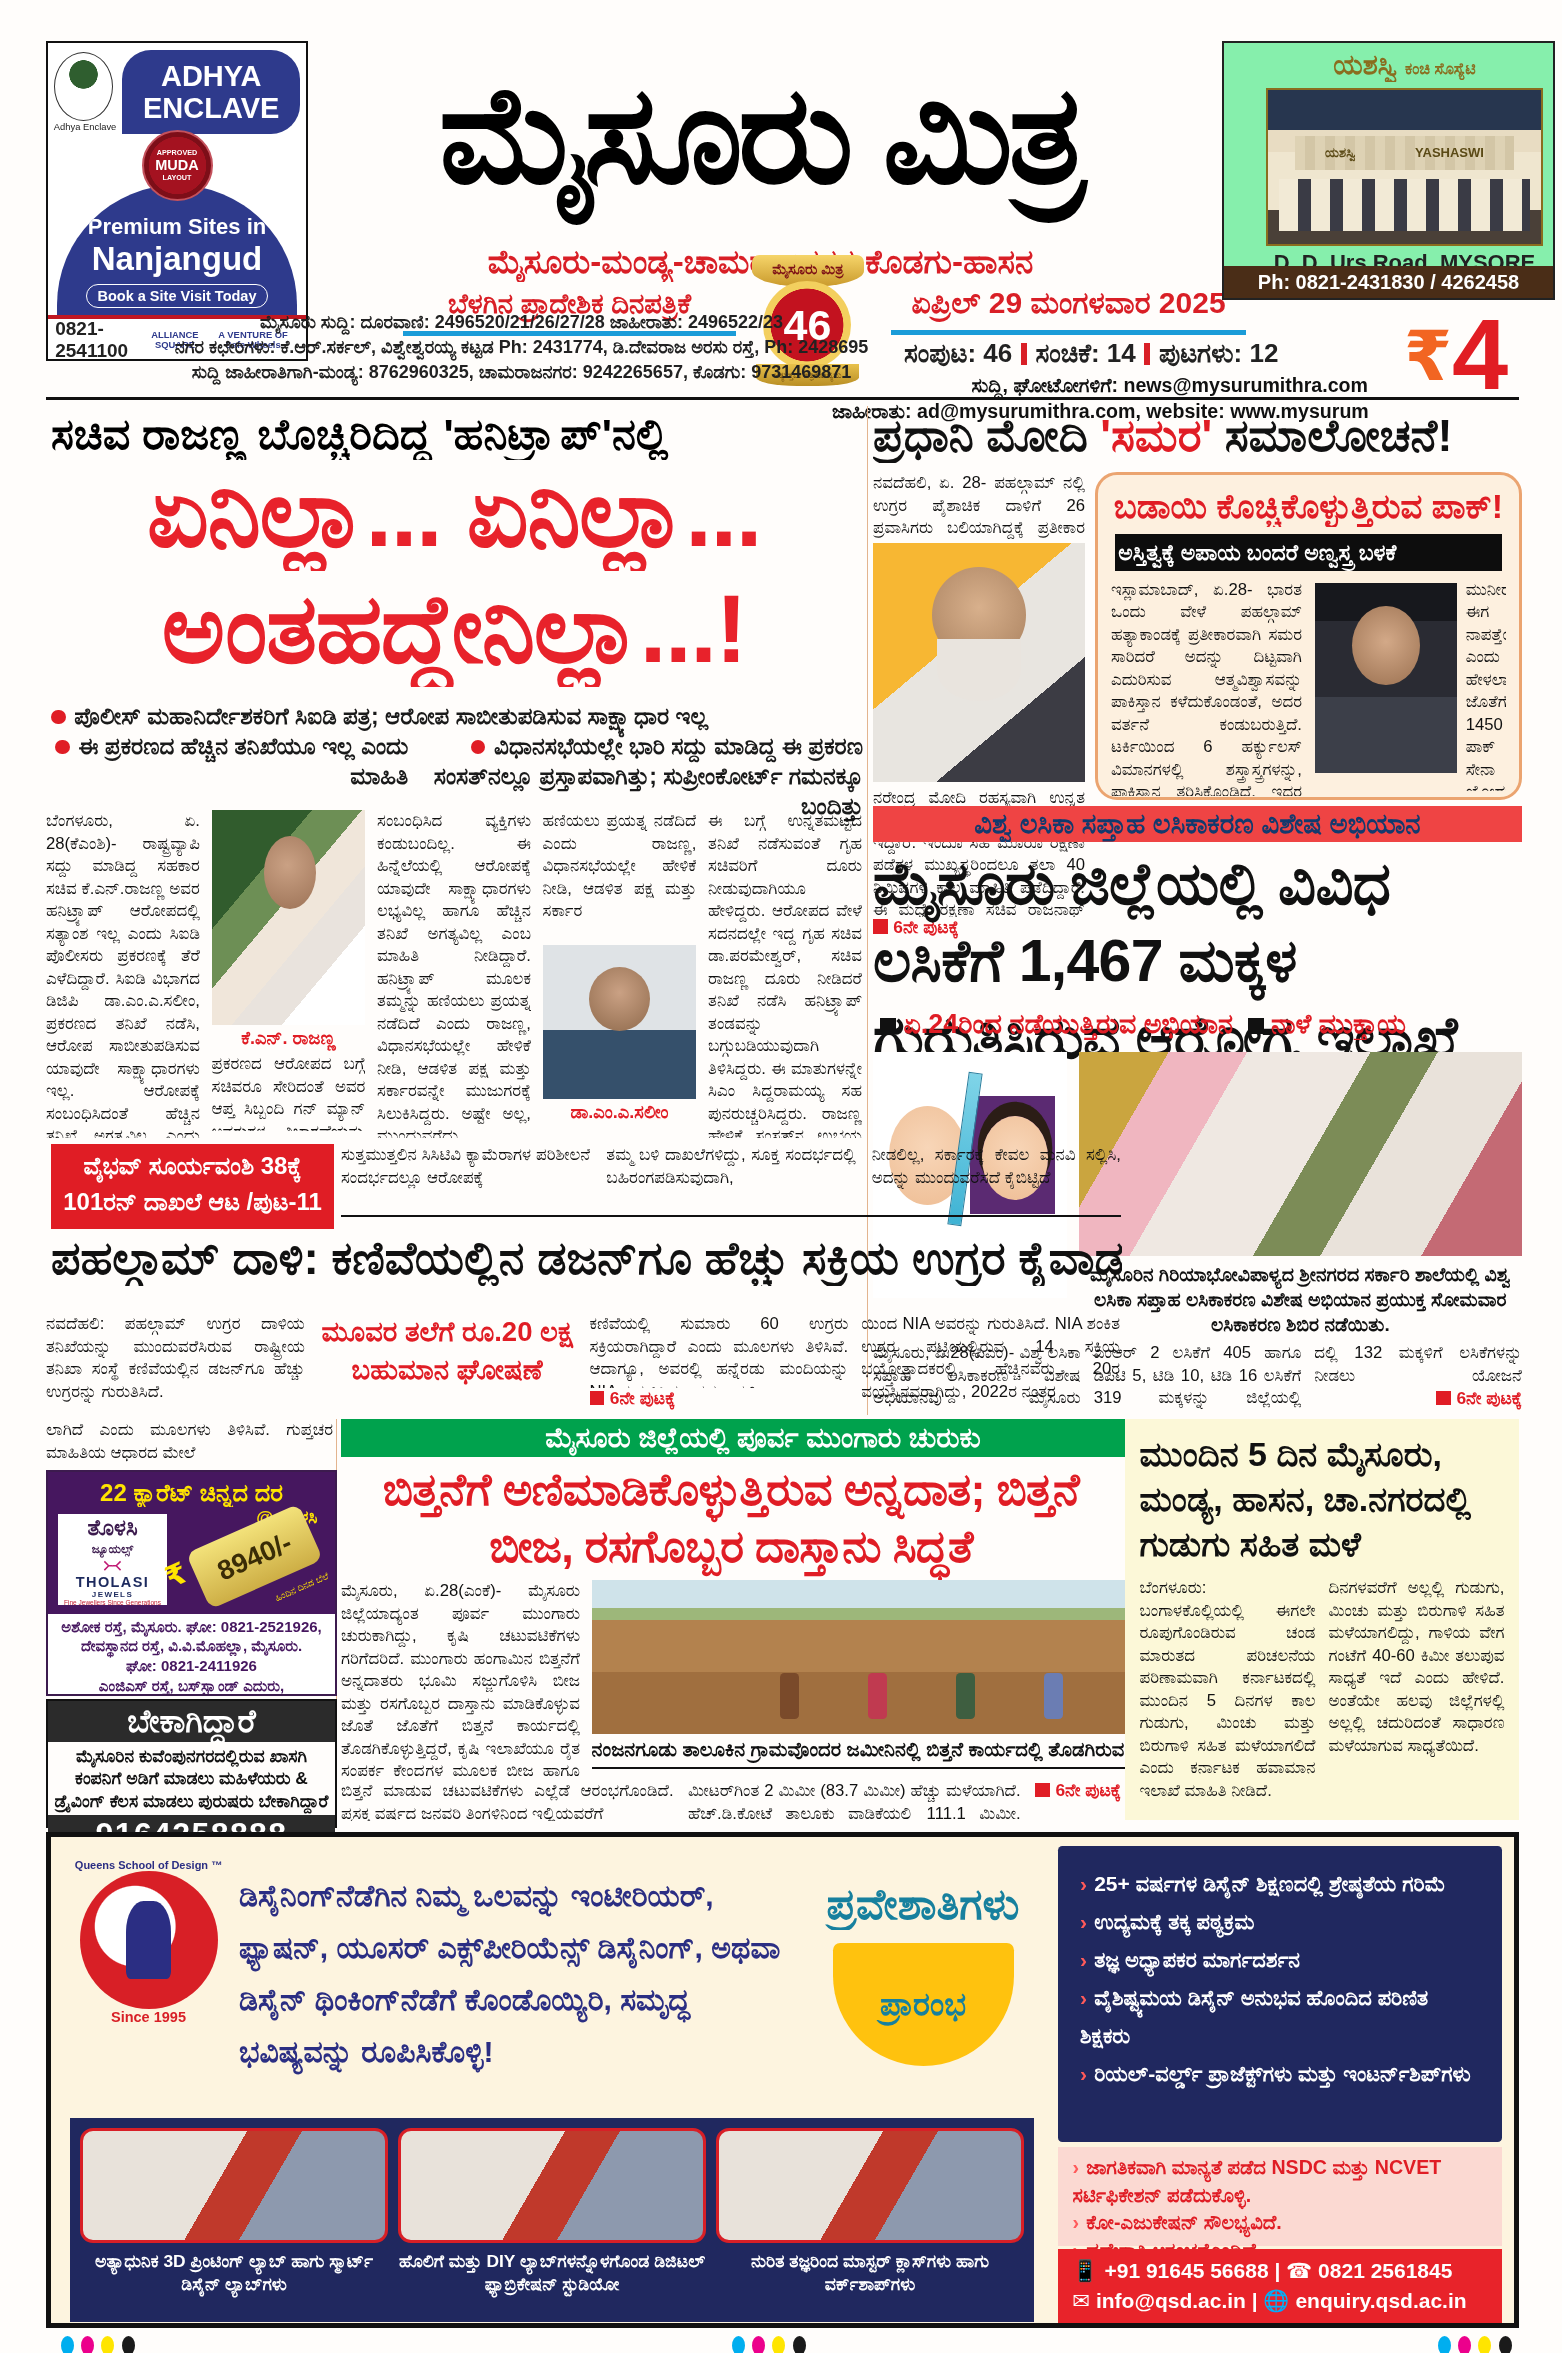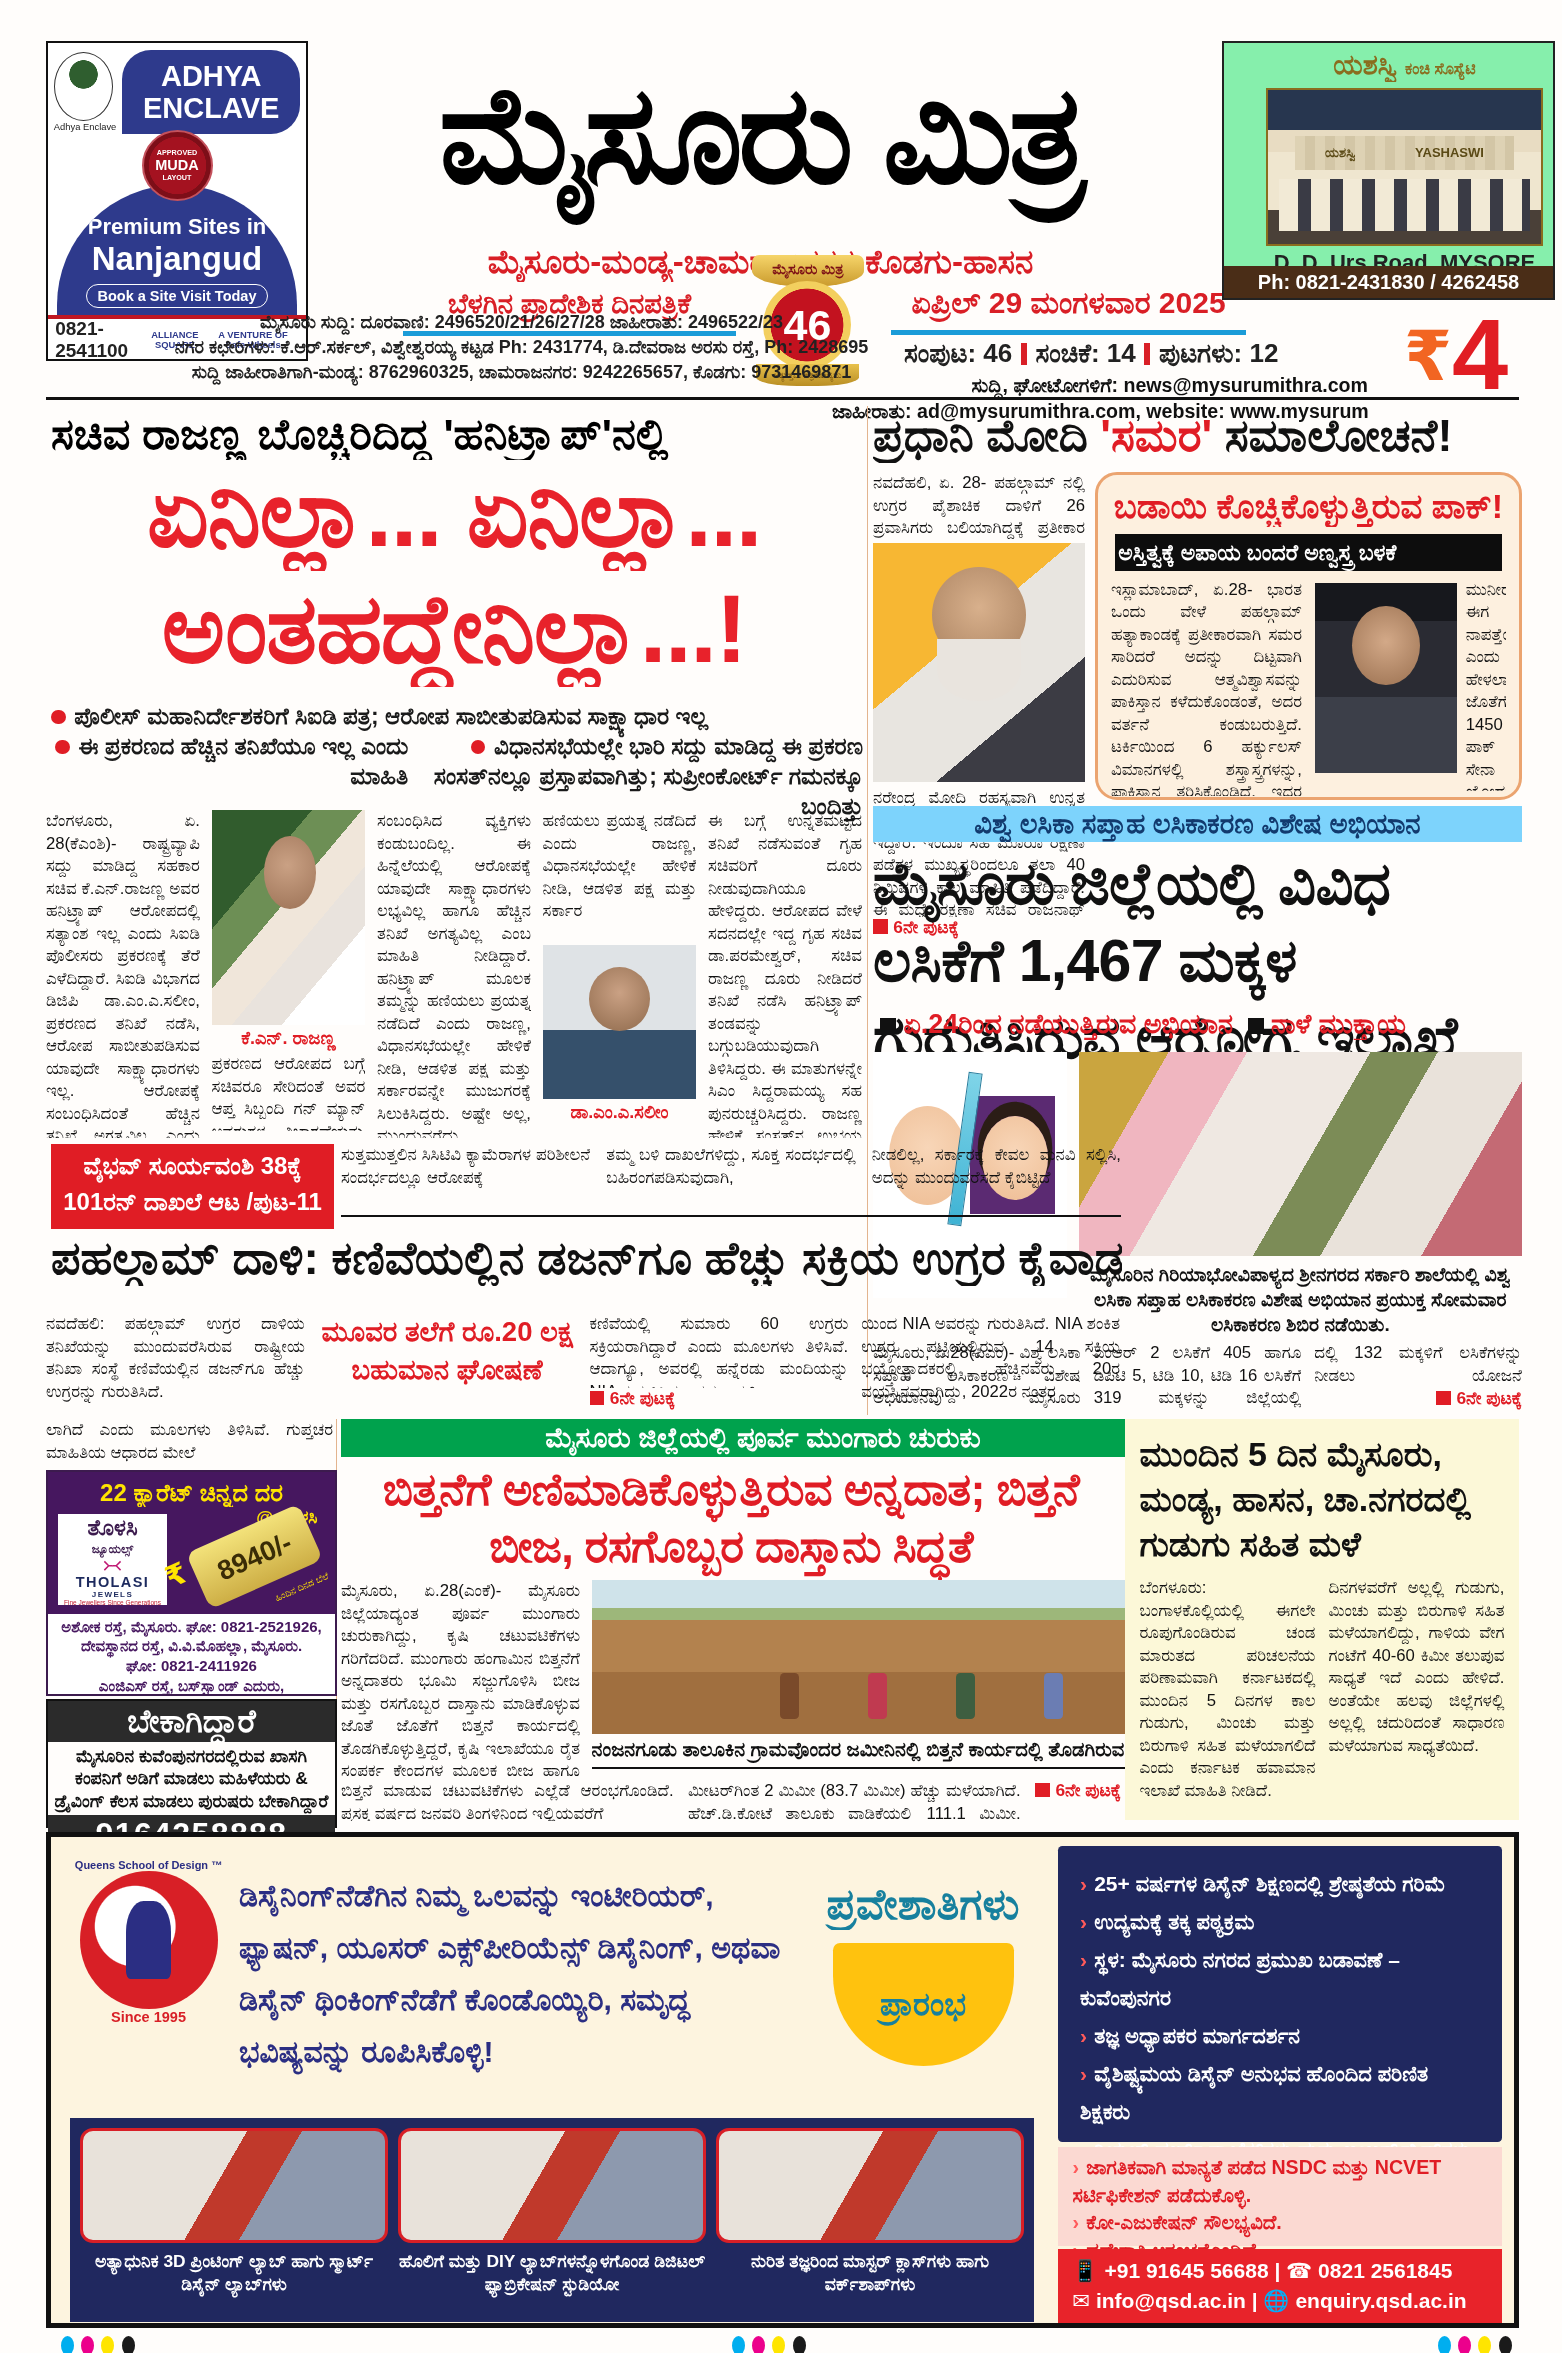--- a/index.html
+++ b/index.html
@@ -97,21 +97,21 @@
   .ph-modi i{position:absolute;left:28%;top:10%;width:44%;height:40%;border-radius:50%;background:radial-gradient(circle at 50% 42%,#d8b08c,#a8805e);}
   .ph-modi b{position:absolute;left:30%;top:40%;width:40%;height:26%;border-radius:0 0 50% 50%;background:#e9e4de;}
   .pak-box{flex:1;border:3.6px solid #eba470;border-radius:22px;background:#fdf0df;padding:11.6px 13px;overflow:hidden;}
   .pak-h{text-align:center;color:#e01d25;font-size:34px;font-weight:900;}
   .pak-bar{background:#0d0d0d;color:#fff;text-align:left;font-size:22px;font-weight:900;padding:5.8px 2.9px;margin:7.2px 4.3px;}
   .pak-cols{display:flex;gap:13px;height:217px;overflow:hidden;}
   .pak-cols .col{flex:1;}
   .ph-shehbaz{float:left;width:142px;height:190px;margin:4.3px 8.7px 2.9px 0;background:linear-gradient(#17181d 0 20%,#2a2b33 20% 60%,#3c3f49 60%);position:relative;}
   .ph-shehbaz i{position:absolute;left:26%;top:12%;width:48%;height:42%;border-radius:50%;background:radial-gradient(circle at 50% 45%,#d3a988,#9a7050);}
   
-  .health-bar{left:873px;top:806px;width:649px;height:36px;background:#7dd3fc;color:#123a6e;
+  .health-bar{left:873px;top:806px;width:649px;height:36px;background:#ef4444;color:#123a6e;
      font-size:27.5px;font-weight:900;text-align:center;line-height:36px;}
   .health-h{left:873px;top:846px;width:649px;font-size:59px;line-height:77px;font-weight:900;text-align:left;letter-spacing:-0.7px;}
   .health-sub{left:873px;top:1009px;width:649px;font-size:27px;font-weight:900;color:#e01d25;}
   .health-sub .sq{display:inline-block;width:16px;height:16px;background:#111;margin:0 7.2px;vertical-align:-0.7px;}
   .health-media{left:873px;top:1052px;width:649px;height:284px;display:flex;gap:11.6px;}
   .cartoon{width:194px;height:246px;background:#fff;position:relative;overflow:hidden;flex:0 0 auto;}
   .cartoon .sq{position:absolute;right:6%;top:18%;width:44%;height:48%;background:#5b2a72;}
   .cartoon .baby{position:absolute;left:8%;top:22%;width:40%;height:40%;border-radius:50%;background:radial-gradient(circle at 50% 42%,#f8d6b8,#eebd94);}
   .cartoon .girl{position:absolute;right:10%;top:26%;width:34%;height:34%;border-radius:50%;background:radial-gradient(circle at 50% 42%,#f8d6b8,#eebd94);box-shadow:0 -10px 0 4.3px #2b1d16;}
   .cartoon .syr{position:absolute;left:44%;top:8%;width:11.6px;height:152px;background:linear-gradient(#7fd4e8,#3fb3d4);transform:rotate(8deg);border:1.4px solid #2a7f9e;}
@@ -443,21 +443,20 @@
       <div class="since">Since 1995</div>
     </div>
     <div class="qsd-intro">ಡಿಸೈನಿಂಗ್‌ನೆಡೆಗಿನ ನಿಮ್ಮ ಒಲವನ್ನು ಇಂಟೀರಿಯರ್, ಫ್ಯಾಷನ್, ಯೂಸರ್ ಎಕ್ಸ್‌ಪೀರಿಯೆನ್ಸ್ ಡಿಸೈನಿಂಗ್, ಅಥವಾ ಡಿಸೈನ್ ಥಿಂಕಿಂಗ್‌ನೆಡೆಗೆ ಕೊಂಡೊಯ್ಯಿರಿ, ಸಮೃದ್ಧ ಭವಿಷ್ಯವನ್ನು ರೂಪಿಸಿಕೊಳ್ಳಿ!</div>
     <div class="qsd-adm">
       <div class="t nowrap">ಪ್ರವೇಶಾತಿಗಳು</div>
       <div class="badge">ಪ್ರಾರಂಭ</div>
     </div>
     <div class="qsd-feat">
       <div><span class="chev">›</span><span>25+ ವರ್ಷಗಳ ಡಿಸೈನ್ ಶಿಕ್ಷಣದಲ್ಲಿ ಶ್ರೇಷ್ಠತೆಯ ಗರಿಮೆ</span></div>
       <div><span class="chev">›</span><span>ಉದ್ಯಮಕ್ಕೆ ತಕ್ಕ ಪಠ್ಯಕ್ರಮ</span></div>
-      <div><span class="chev">›</span><span>ಸ್ಥಳ: ಮೈಸೂರು ನಗರದ ಪ್ರಮುಖ ಬಡಾವಣೆ – ಕುವೆಂಪುನಗರ</span></div>
       <div><span class="chev">›</span><span>ತಜ್ಞ ಅಧ್ಯಾಪಕರ ಮಾರ್ಗದರ್ಶನ</span></div>
       <div><span class="chev">›</span><span>ವೈಶಿಷ್ಟ್ಯಮಯ ಡಿಸೈನ್ ಅನುಭವ ಹೊಂದಿದ ಪರಿಣಿತ ಶಿಕ್ಷಕರು</span></div>
       <div><span class="chev">›</span><span>ರಿಯಲ್-ವರ್ಲ್ಡ್ ಪ್ರಾಜೆಕ್ಟ್‌ಗಳು ಮತ್ತು ಇಂಟರ್ನ್‌ಶಿಪ್‌ಗಳು</span></div>
     </div>
     <div class="qsd-pink">
       <div><span class="chev">›</span><span>ಜಾಗತಿಕವಾಗಿ ಮಾನ್ಯತೆ ಪಡೆದ NSDC ಮತ್ತು NCVET ಸರ್ಟಿಫಿಕೇಶನ್ ಪಡೆದುಕೊಳ್ಳಿ.</span></div>
       <div><span class="chev">›</span><span>ಕೋ-ಎಜುಕೇಷನ್ ಸೌಲಭ್ಯವಿದೆ.</span></div>
       <div><span class="chev">›</span><span>ಪ್ರವೇಶಾತಿ ಆರಂಭಗೊಂಡಿದೆ</span></div>
     </div>
     <div class="qsd-red">

